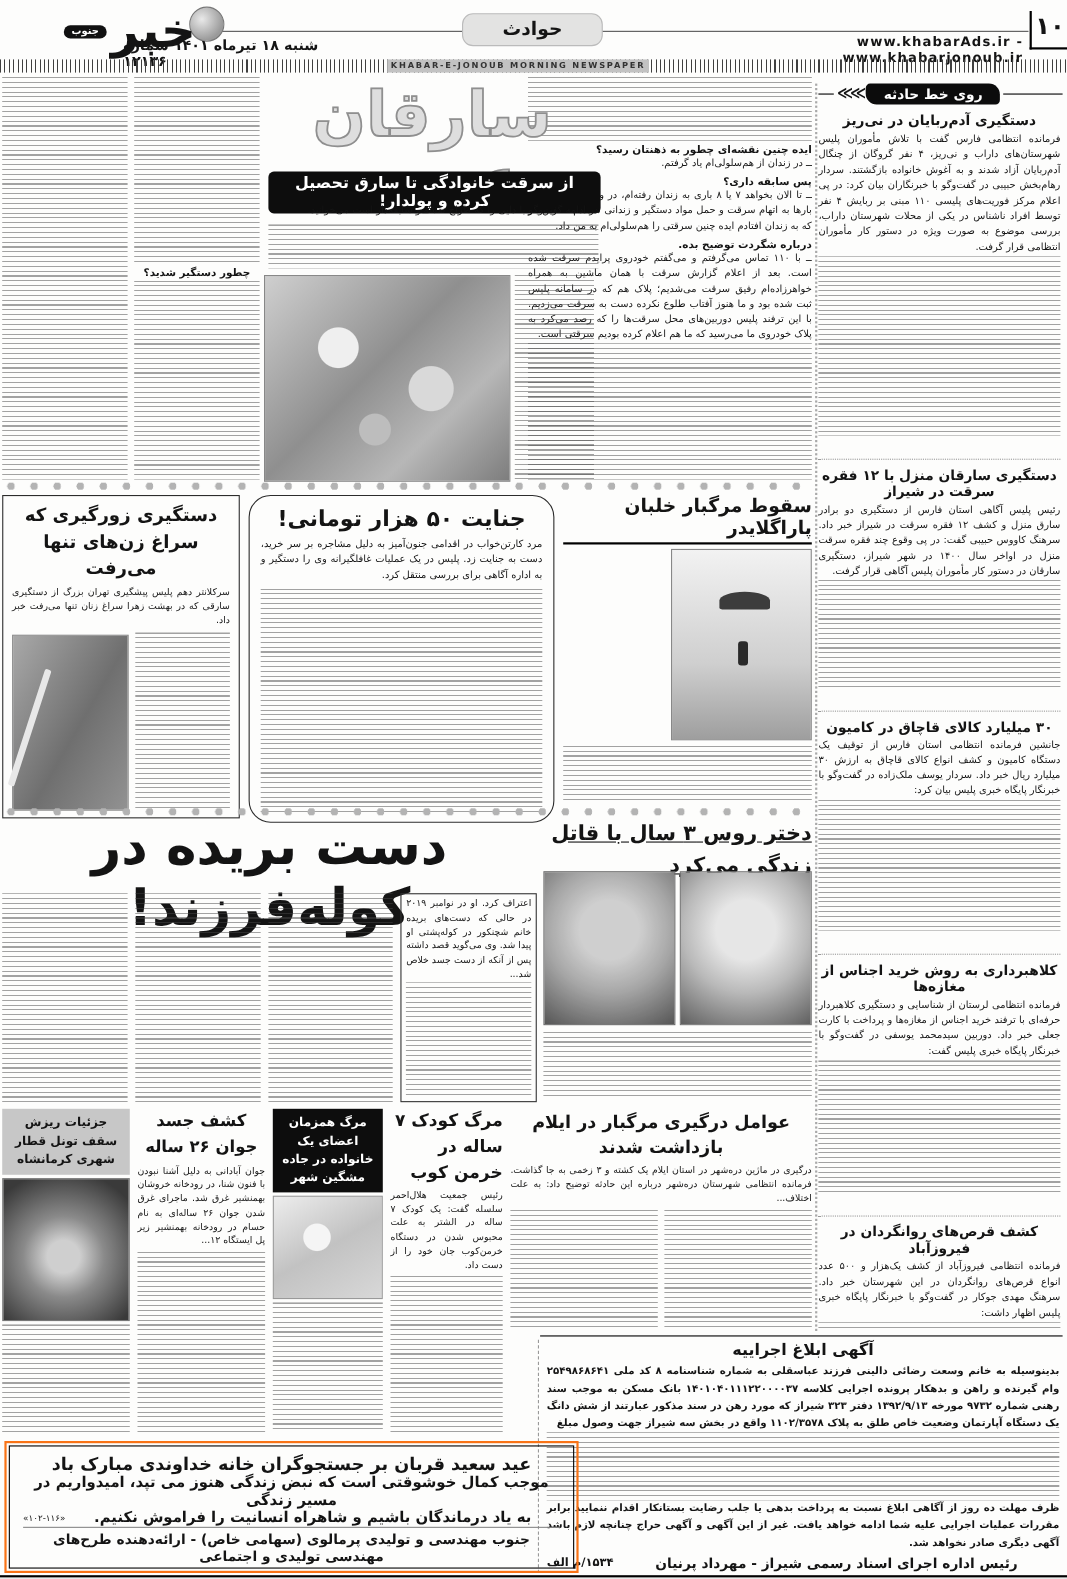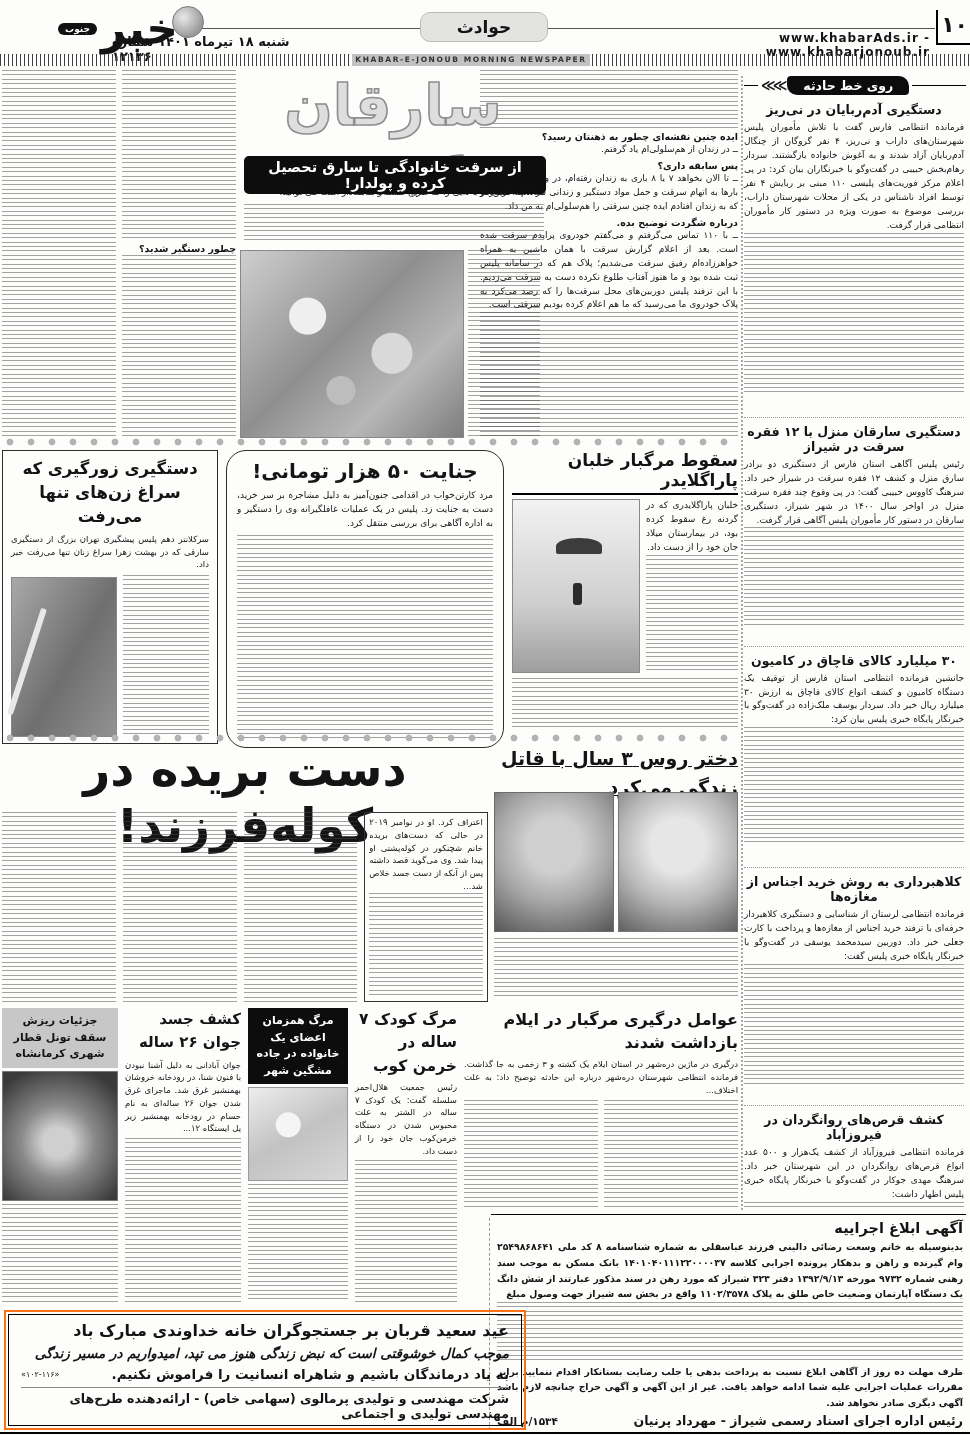--- a/index.html
+++ b/index.html
@@ -3,21 +3,21 @@
 <meta charset="utf-8">
 <style>
   html,body{margin:0;padding:0;background:#d9d9d9;}
   .page{position:relative;width:970px;height:1435px;margin:0 auto;background:#fdfdfc;
         font-family:"DejaVu Sans",sans-serif;direction:rtl;color:#141414;overflow:hidden;}
   .abs{position:absolute;}
   .just{text-align:justify;text-justify:inter-word;}
   .small{font-size:9px;line-height:1.55;}
   .tiny{font-size:8.5px;line-height:1.5;}
   .bold{font-weight:bold;}
-  .center{}
+  .center{text-align:center;}
   .colflex{display:flex;flex-direction:column;height:100%;}
   .fill{flex:1 1 auto;min-height:8px;}
   .sim{background:repeating-linear-gradient(to bottom,#474747 0,#474747 1px,transparent 1px,transparent 4.4px);opacity:.5;}
   .dotrow{height:10px;background:radial-gradient(circle 3.5px at 10px 5px,#b3b3b3 3.4px,transparent 3.6px);background-size:21px 10px;background-repeat:repeat-x;}
   .vdots{width:0;border-left:2px dotted #a9a9a9;}
   .hatch{background:repeating-linear-gradient(90deg,#3f3f3f 0 1px,transparent 1px 4px);}
   .photo{background:
       radial-gradient(circle 26px at 30% 35%,#efefef 0 18px,transparent 19px),
       radial-gradient(circle 30px at 68% 55%,#d9d9d9 0 20px,transparent 21px),
       radial-gradient(circle 22px at 45% 75%,#bdbdbd 0 14px,transparent 15px),
@@ -135,24 +135,20 @@
     <div class="abs sim" style="left:0;top:0;width:114px;height:366px;"></div>
   </div>
 
   <div class="abs dotrow" style="left:0;top:437px;width:740px;"></div>
 
   <div class="abs" style="left:2px;top:450px;width:736px;height:280px;display:flex;gap:8px;">
 
     <div class="colflex" style="width:226px;">
       <div class="bold" style="font-size:17px;text-align:right;border-bottom:2px solid #000;padding-bottom:3px;margin-bottom:4px;">سقوط مرگبار خلبان پاراگلایدر</div>
       <div style="display:flex;gap:6px;flex:1;">
-        <div class="colflex" style="flex:1;">
-          <div class="small just">خلبان پاراگلایدری که در گردنه رغ سقوط کرده بود، در بیمارستان میلاد جان خود را از دست داد.</div>
-          <div class="sim fill"></div>
-        </div>
         <div class="ph-sky" style="width:126px;height:172px;border:1px solid #888;">
           <div class="chute"></div>
           <div class="pilot"></div>
         </div>
       </div>
       <div class="sim" style="height:60px;margin-top:5px;"></div>
     </div>
 
     <div class="colflex boxed" style="width:256px;border-radius:20px;padding:8px 10px;">
       <div class="bold" style="font-size:20px;text-align:center;margin-bottom:6px;">جنایت ۵۰ هزار تومانی!</div>
@@ -242,23 +238,23 @@
     <div class="just" style="font-size:9.3px;line-height:1.7;font-weight:bold;">ظرف مهلت ده روز از آگاهی ابلاغ نسبت به پرداخت بدهی یا جلب رضایت بستانکار اقدام ننمایید برابر مقررات عملیات اجرایی علیه شما ادامه خواهد یافت. غیر از این آگهی و آگهی حراج چنانچه لازم باشد آگهی دیگری صادر نخواهد شد.</div>
     <div style="display:flex;align-items:center;margin-top:2px;">
       <div class="bold center" style="flex:1;font-size:12.5px;">رئیس اداره اجرای اسناد رسمی شیراز - مهرداد پرنیان</div>
       <div class="bold" style="font-size:10.5px;">۱۵۳۴/م الف</div>
     </div>
   </div>
 
   <div class="abs" style="left:4px;top:1310px;width:522px;height:120px;border:2px solid #f97316;box-sizing:border-box;padding:2px;">
     <div class="ad-inner colflex" style="justify-content:space-between;">
       <div class="bold center" style="font-size:16px;">عید سعید قربان بر جستجوگران خانه خداوندی مبارک باد</div>
-      <div class="bold center" style="font-size:13.5px;font-style:italic;">موجب کمال خوشوقتی است که نبض زندگی هنوز می تپد، امیدواریم در مسیر زندگی</div>
+      <div class="bold center" style="font-size:13.5px;">موجب کمال خوشوقتی است که نبض زندگی هنوز می تپد، امیدواریم در مسیر زندگی</div>
       <div style="display:flex;align-items:center;">
         <div class="bold center" style="flex:1;font-size:13.5px;">به یاد درماندگان باشیم و شاهراه انسانیت را فراموش نکنیم.</div>
         <div style="font-size:8px;">«۱۰۲-۱۱۶»</div>
       </div>
-      <div class="bold center" style="font-size:12.5px;border-top:1px solid #888;padding-top:3px;">شرکت مهندسی و تولیدی پرمالوی (سهامی خاص) - ارائه‌دهنده طرح‌های مهندسی تولیدی و اجتماعی</div>
+      <div class="bold center" style="font-size:12.5px;border-top:1px solid #888;padding-top:3px;">جنوب مهندسی و تولیدی پرمالوی (سهامی خاص) - ارائه‌دهنده طرح‌های مهندسی تولیدی و اجتماعی</div>
     </div>
   </div>
 
   <div class="abs" style="left:0;top:1432px;width:970px;border-top:2px solid #000;"></div>
 </div>
 
 </body></html>

